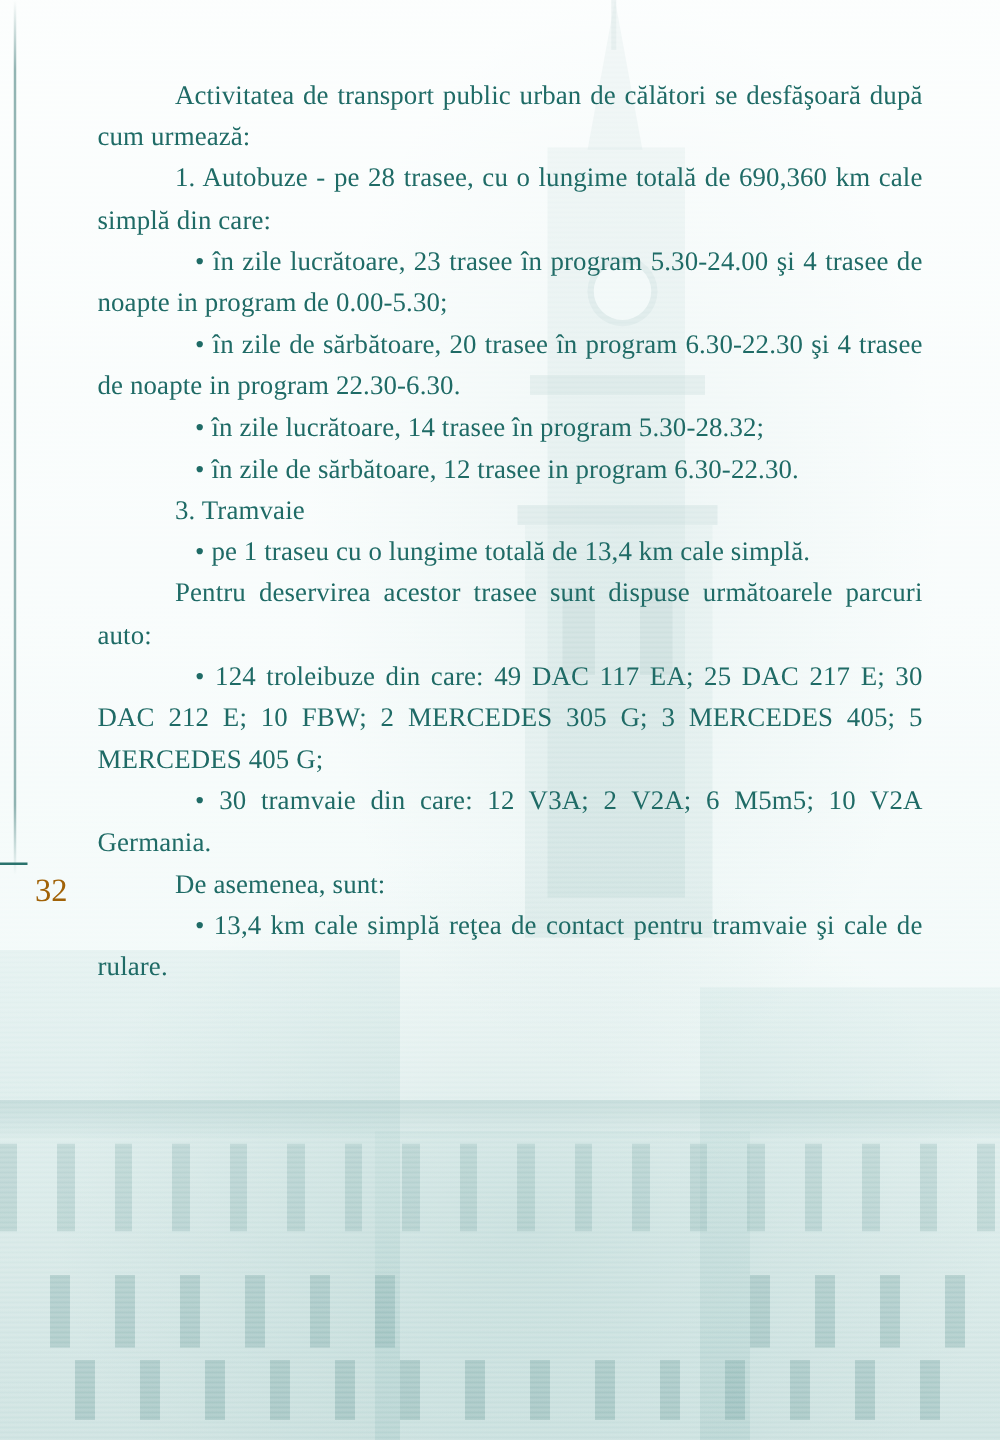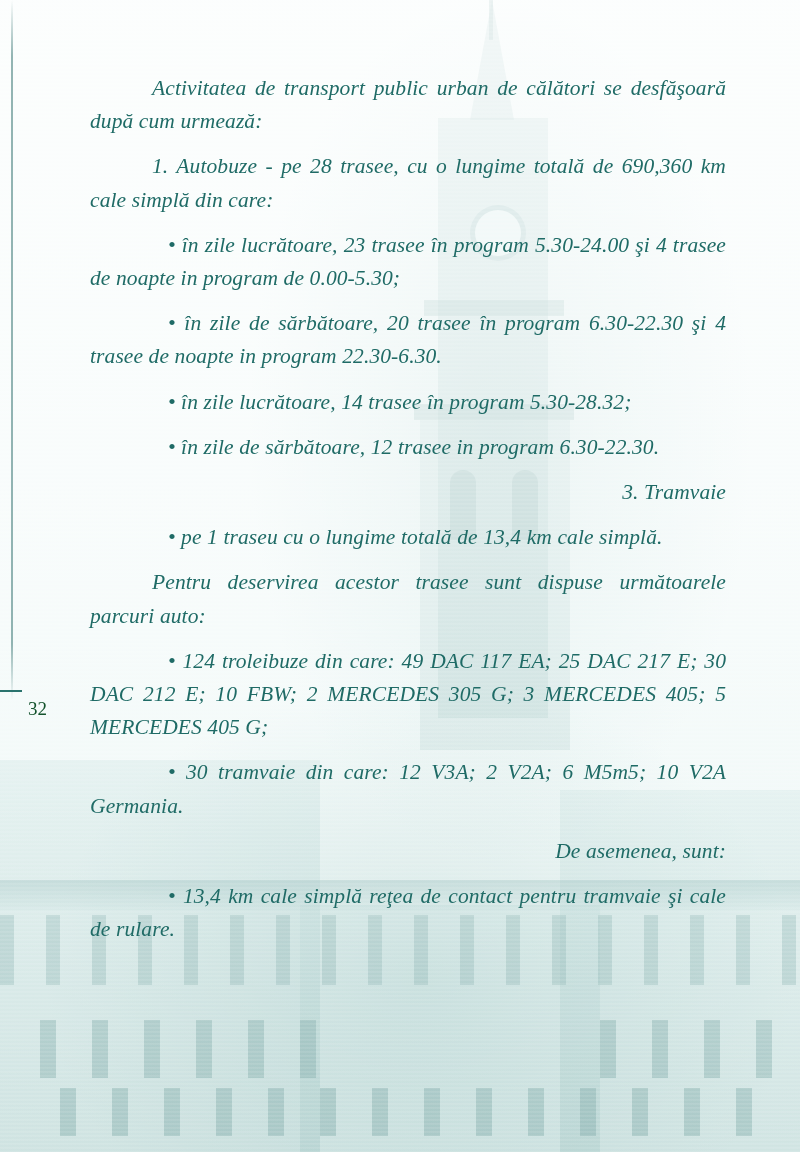--- a/index.html
+++ b/index.html
@@ -151,36 +151,35 @@
     width: 660px;
     z-index: 5;
   }
   .para {
     font-family: "Liberation Serif", serif;
     font-size: 21.5px;
     line-height: 33.2px;
     color: #1f6b66;
     text-align: justify;
     text-justify: inter-word;
-    margin: 12px;
+    margin: 0;
     letter-spacing: .1px;
-    font-style: italic;
   }
   .indent-1 { text-indent: 62px; }
   .indent-2 { text-indent: 78px; }
-  .no-just { text-align: right; }
+  .no-just { text-align: left; }
 
   
   #page-number {
     position: absolute;
     left: 28px;
     top: 698px;
     font-family: "Liberation Serif", serif;
-    font-size: 19px;
-    color: #14532d;
+    font-size: 26px;
+    color: #a16207;
     z-index: 6;
   }
   #margin-rule {
     position: absolute;
     left: 0;
     top: 690px;
     width: 22px;
     height: 2px;
     background: #2a736d;
     z-index: 6;

